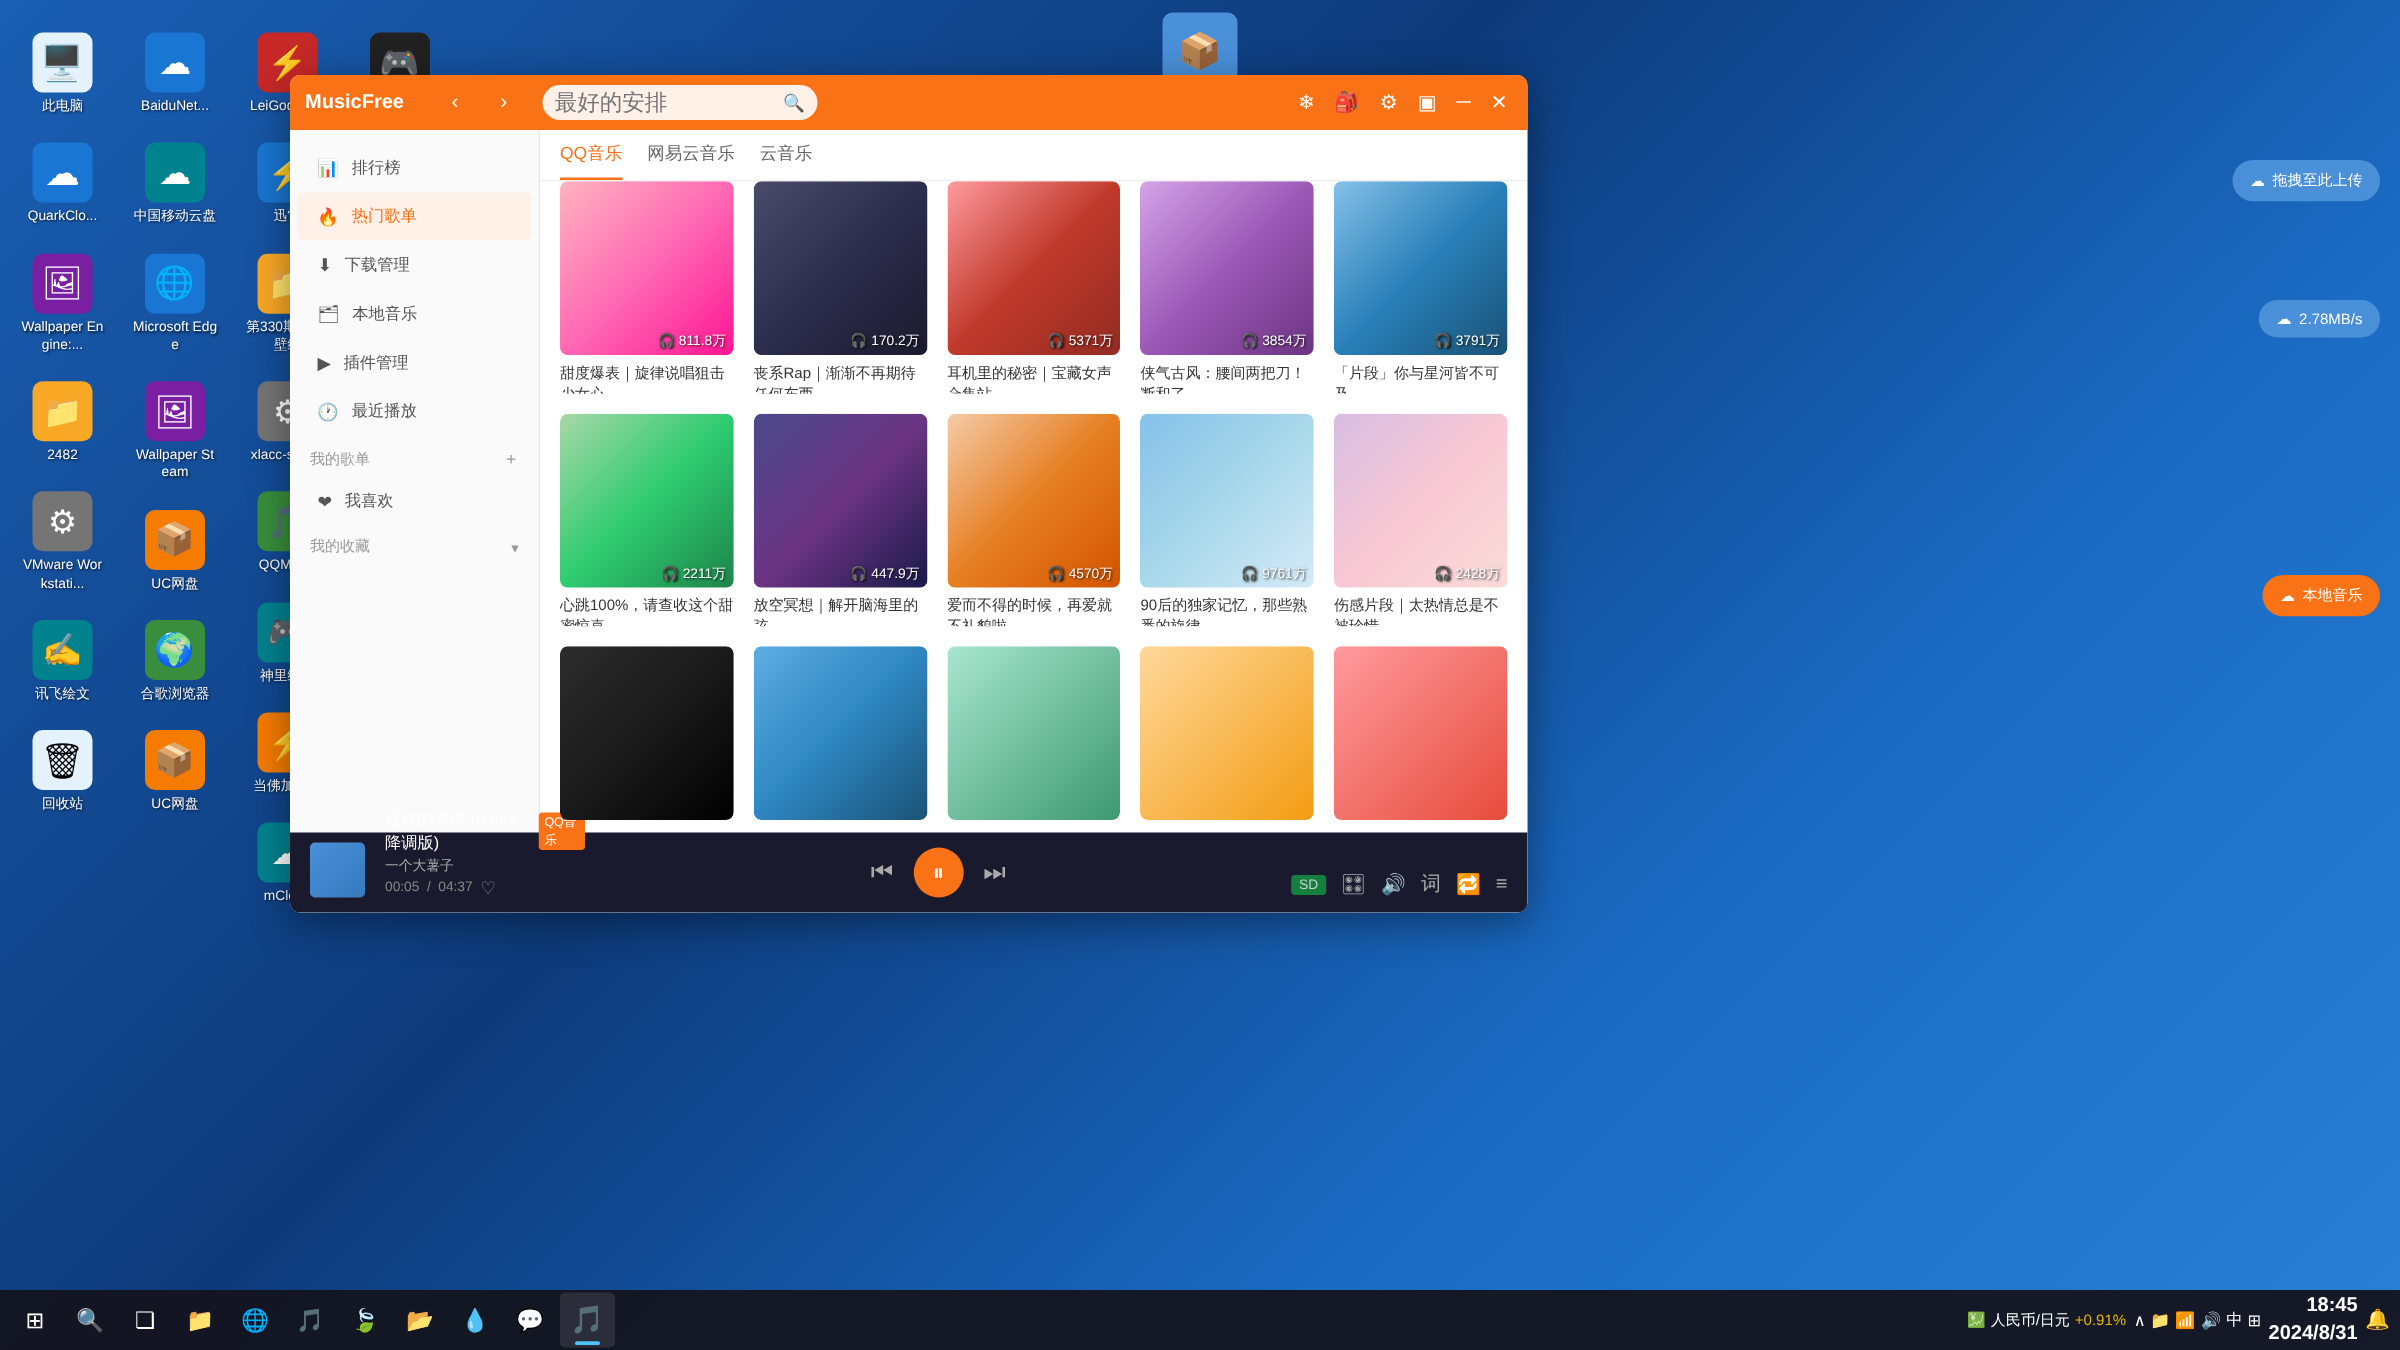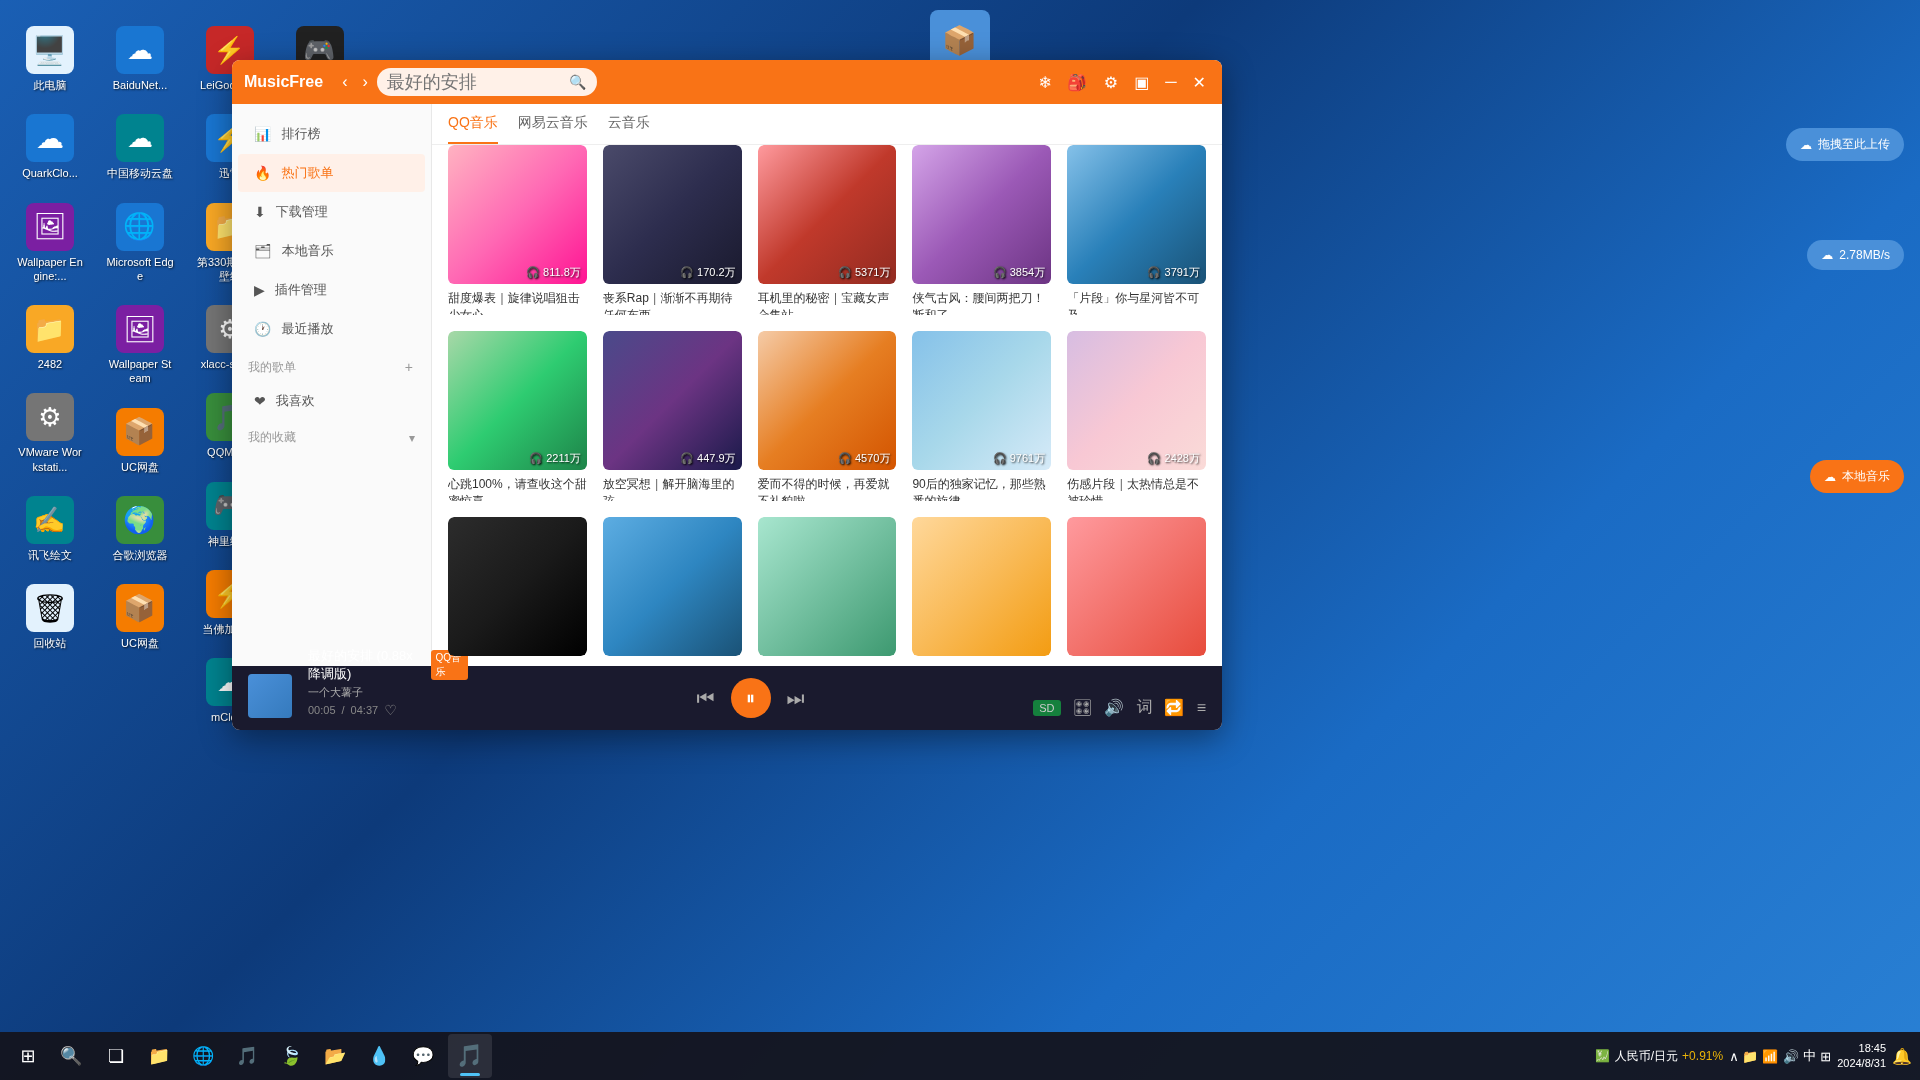--- a/index.html
+++ b/index.html
@@ -99,23 +99,24 @@
       border-radius: 2px;
     }
     .taskbar-right {
       display: flex;
       align-items: center;
       gap: 6px;
       margin-left: auto;
     }
     .taskbar-time {
       color: white;
-      font-size: 11px;
+      font-size: 16px;
       text-align: right;
       line-height: 1.4;
+      font-weight: bold;
     }
     .stock-info {
       color: white;
       font-size: 12px;
       display: flex;
       align-items: center;
       gap: 4px;
     }
     .stock-up { color: #eab308; }
 
@@ -134,21 +135,21 @@
       overflow: hidden;
     }
 
     
     .title-bar {
       background: #f97316;
       height: 44px;
       display: flex;
       align-items: center;
       padding: 0 12px;
-      gap: 3px;
+      gap: 22px;
       flex-shrink: 0;
     }
     .app-title {
       color: white;
       font-size: 16px;
       font-weight: bold;
       margin-right: 10px;
     }
     .nav-btn {
       background: none;

